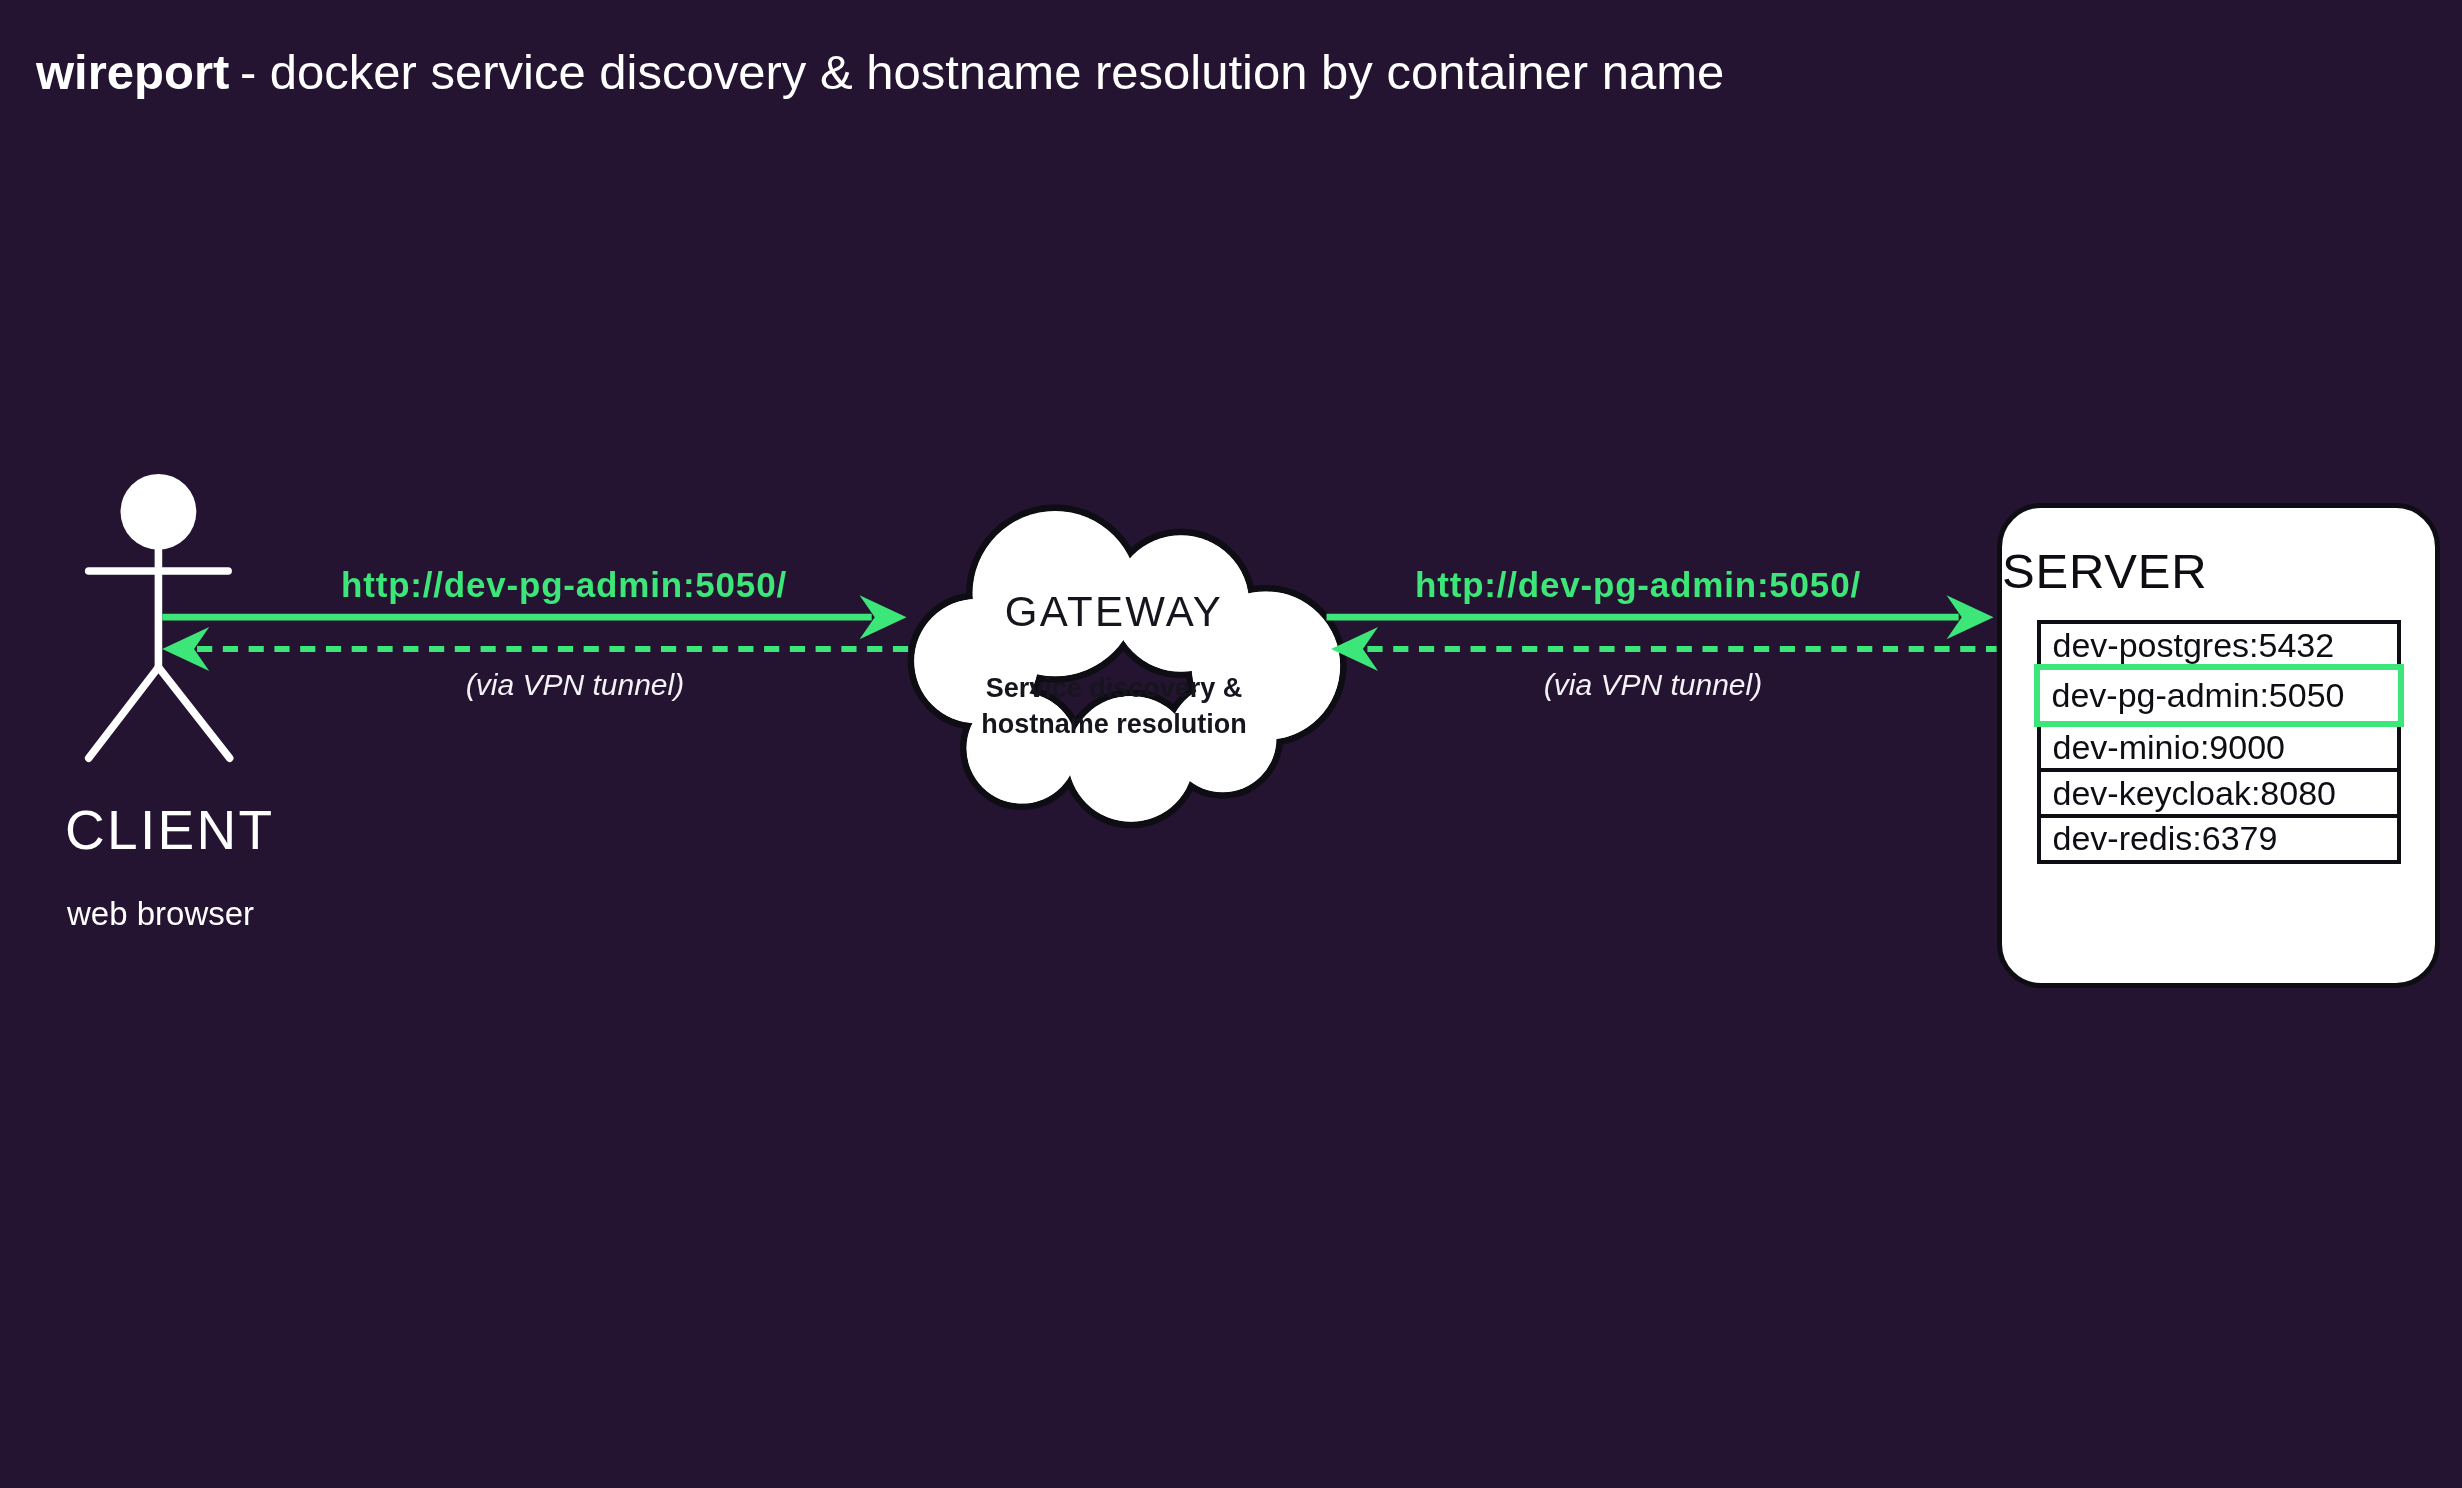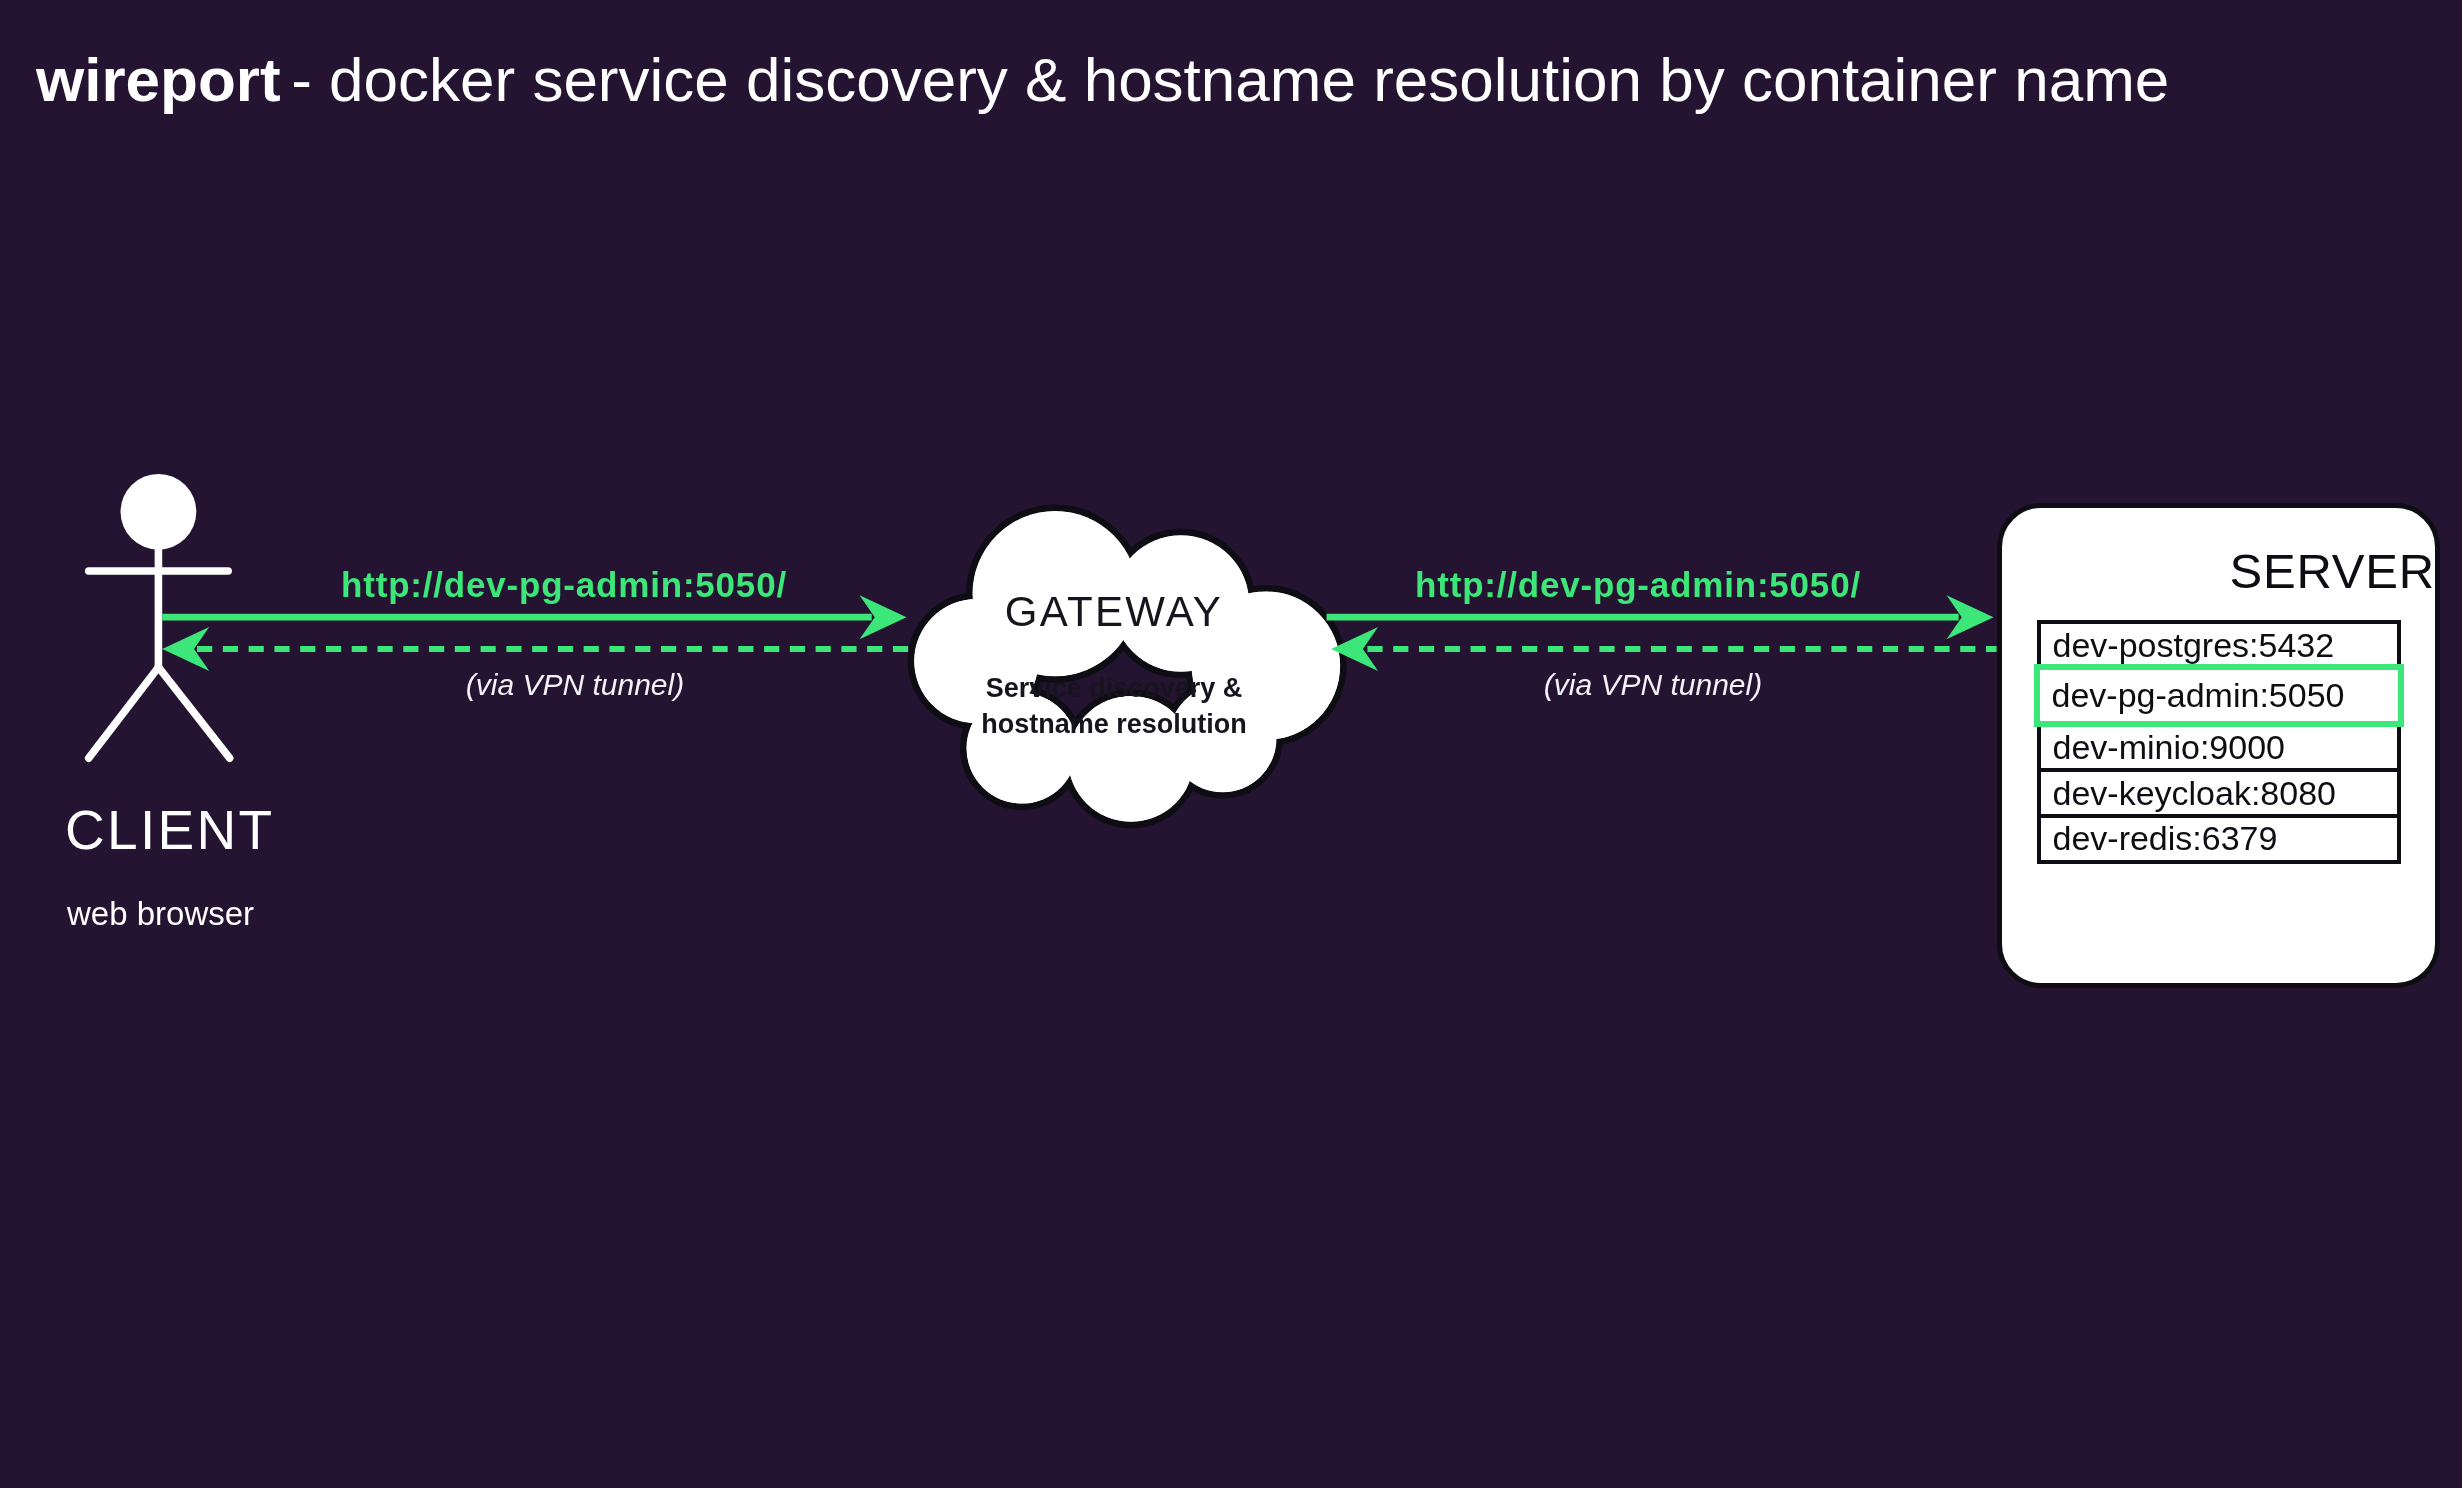--- a/index.html
+++ b/index.html
@@ -7,21 +7,21 @@
   body {
     position: relative;
     background: #241431;
     overflow: hidden;
     font-family: "Liberation Sans", sans-serif;
   }
 
   
   .title {
     position: absolute; left: 36px; top: 44px;
-    color: #ffffff; font-size: 62px; line-height: 1.15;
+    color: #ffffff; font-size: 49px; line-height: 1.15;
     white-space: nowrap; z-index: 3;
   }
   .title .brand { font-weight: 800; }
   .title .rest  { font-weight: 500; margin-left: 10.6px; }
 
   
   svg.diagram { position: absolute; left: 0; top: 0; z-index: 1; }
 
   
   .lbl { position: absolute; z-index: 2; white-space: nowrap; }
@@ -56,21 +56,21 @@
   
   .server-box {
     position: absolute; left: 1997px; top: 503px;
     width: 443px; height: 485px;
     background: #ffffff;
     border: 5.3px solid #0e0d13;
     border-radius: 44px;
     z-index: 2;
   }
   .server-title {
-    margin-top: 39px; text-align: right;
+    margin-top: 39px; text-align: left;
     color: #0e0d13; font-size: 49px; font-weight: 500;
     letter-spacing: 0.8px; line-height: 1;
   }
   .server-sub {
     margin-top: 45px; text-align: center;
     color: #0e0d13; font-size: 30px; font-weight: 500; line-height: 35px;
   }
   .rows { width: 364px; margin: 24px auto 0 auto; }
   .row {
     position: relative;

